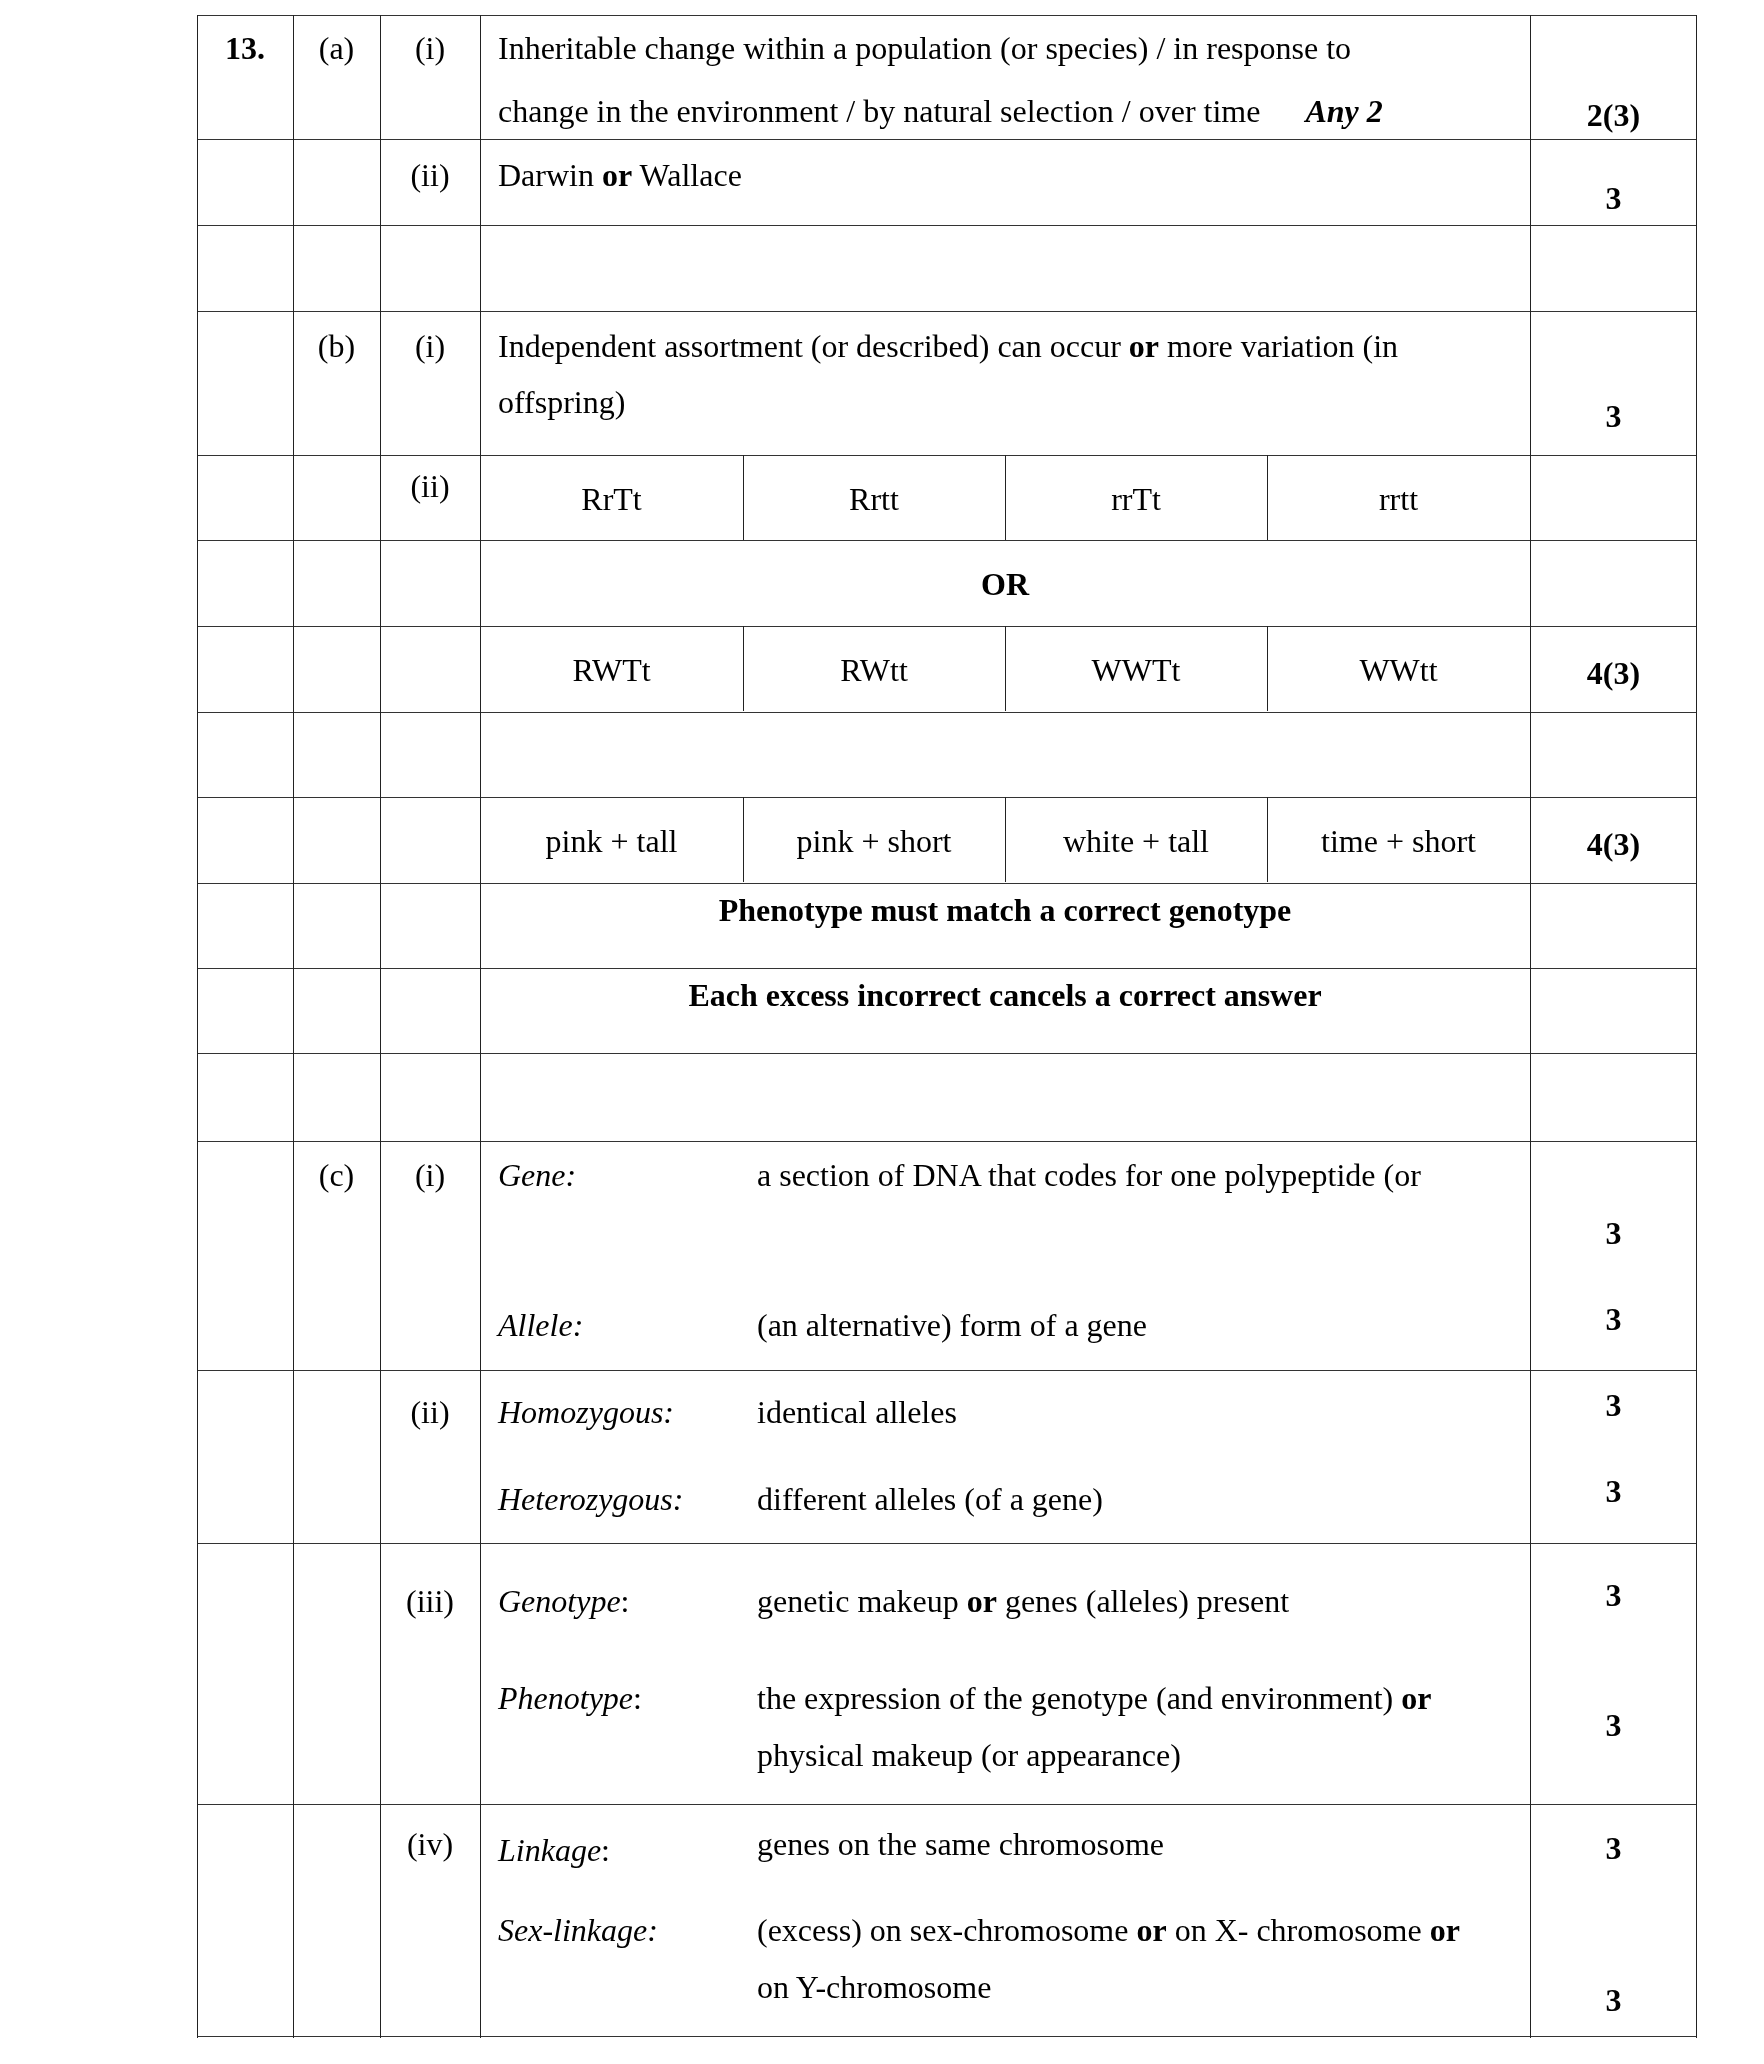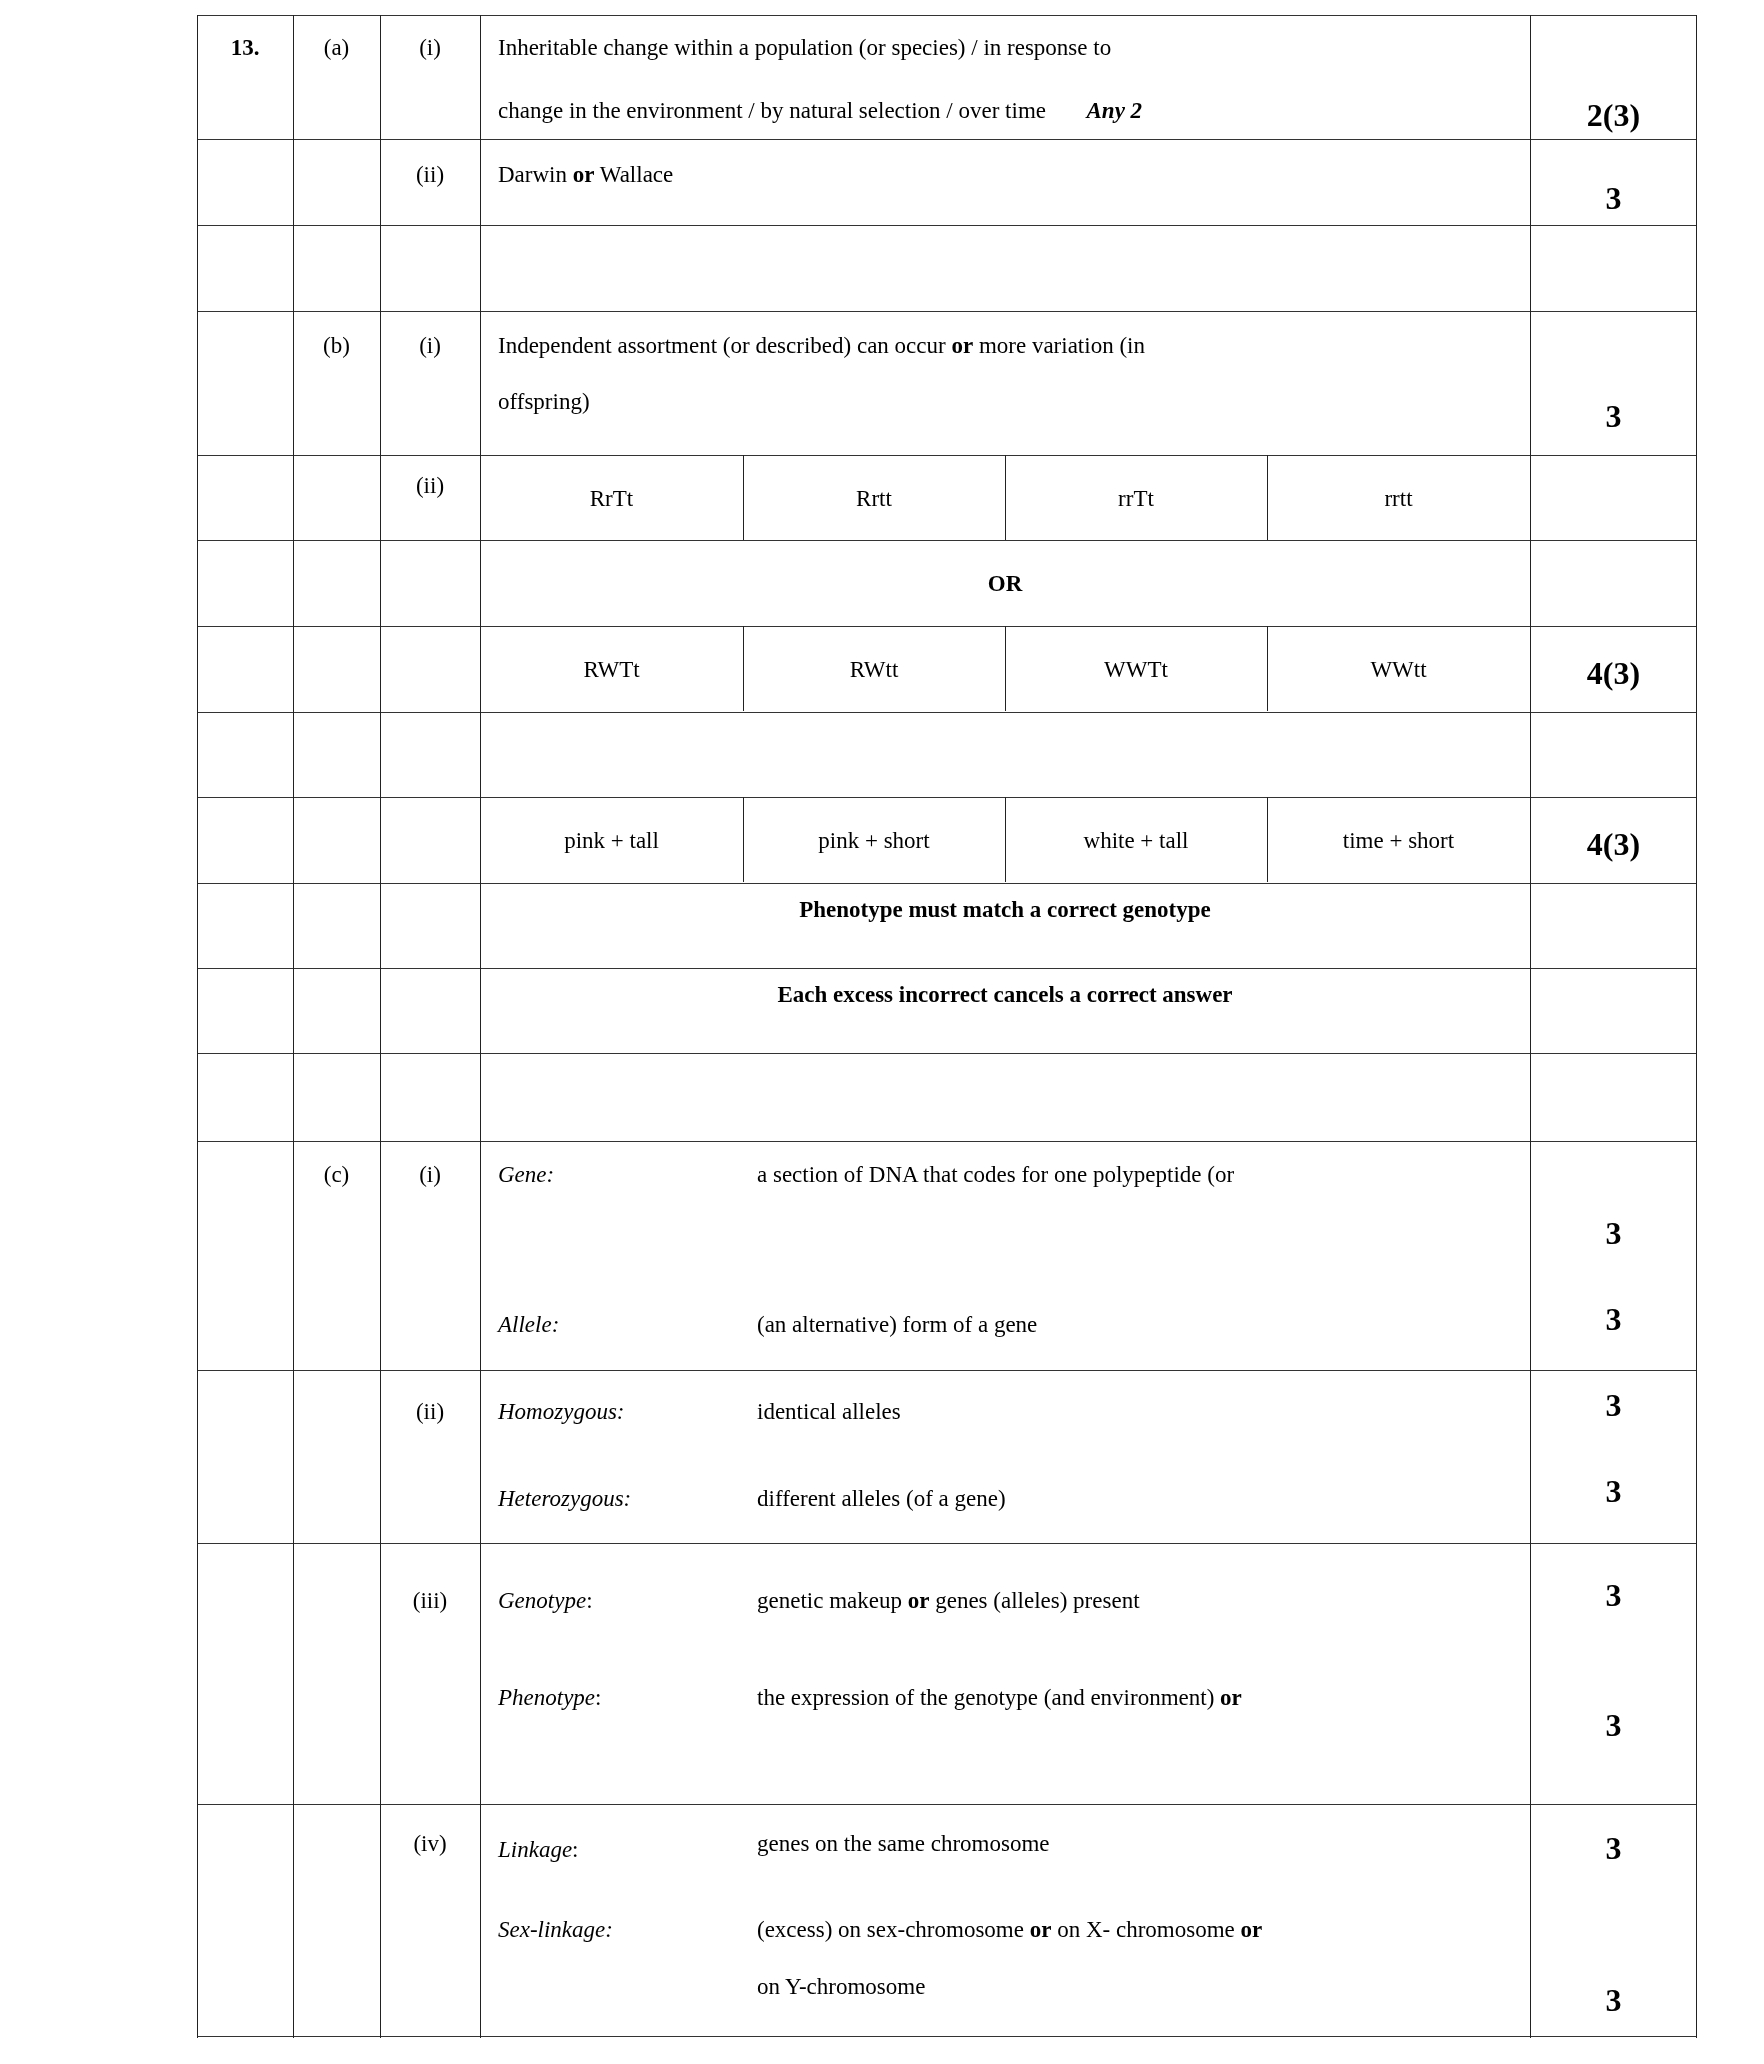--- a/index.html
+++ b/index.html
@@ -2,21 +2,21 @@
 <html><head>
 <meta charset="utf-8">
 <style>
   html, body { margin: 0; padding: 0; background: #ffffff; }
   body { width: 1764px; height: 2065px; position: relative; overflow: hidden;
          font-family: "Liberation Serif", "DejaVu Serif", serif; color: #000; }
   .tbl { position: absolute; left: 197px; top: 14.6px; width: 1500px; height: 2023px; }
   .hline { position: absolute; left: 0; width: 1500px; height: 0; border-top: 1.9px solid #333; }
   .vline { position: absolute; top: 0; width: 0; border-left: 1.5px solid #222; }
   .sub-v { position: absolute; width: 0; border-left: 1.5px solid #222; }
-  .t { position: absolute; font-size: 23px; line-height: 56px; white-space: nowrap; }
+  .t { position: absolute; font-size: 32px; line-height: 56px; white-space: nowrap; }
   .c { text-align: center; }
   .b { font-weight: bold; }
   .i { font-style: italic; }
   .mk { position: absolute; left: 1333px; width: 167px; text-align: center; font-weight: bold; font-size: 32px; }
 </style>
 </head>
 <body>
 
 <div class="tbl">
 
@@ -134,20 +134,21 @@
     <span>genes (alleles) present</span>
   </div>
   <div class="mk" style="top:1562px">3</div>
   <div class="t" style="left:301px;top:1655px">
     <span class="i">Phenotype</span><span>:</span>
   </div>
   <div class="t" style="left:560px;top:1655px">
     <span>the expression of the genotype (and environment)</span>
     <b>or</b>
   </div>
+  <div class="t" style="left:560px;top:1712px">physical makeup (or appearance)</div>
   <div class="mk" style="top:1692px">3</div>
 
   <div class="t c" style="left:183px;width:100px;top:1801px">(iv)</div>
   <div class="t" style="left:301px;top:1807px">
     <span class="i">Linkage</span><span>:</span>
   </div>
   <div class="t" style="left:560px;top:1801px">genes on the same chromosome</div>
   <div class="mk" style="top:1815px">3</div>
   <div class="t i" style="left:301px;top:1887px">Sex-linkage:</div>
   <div class="t" style="left:560px;top:1887px">

